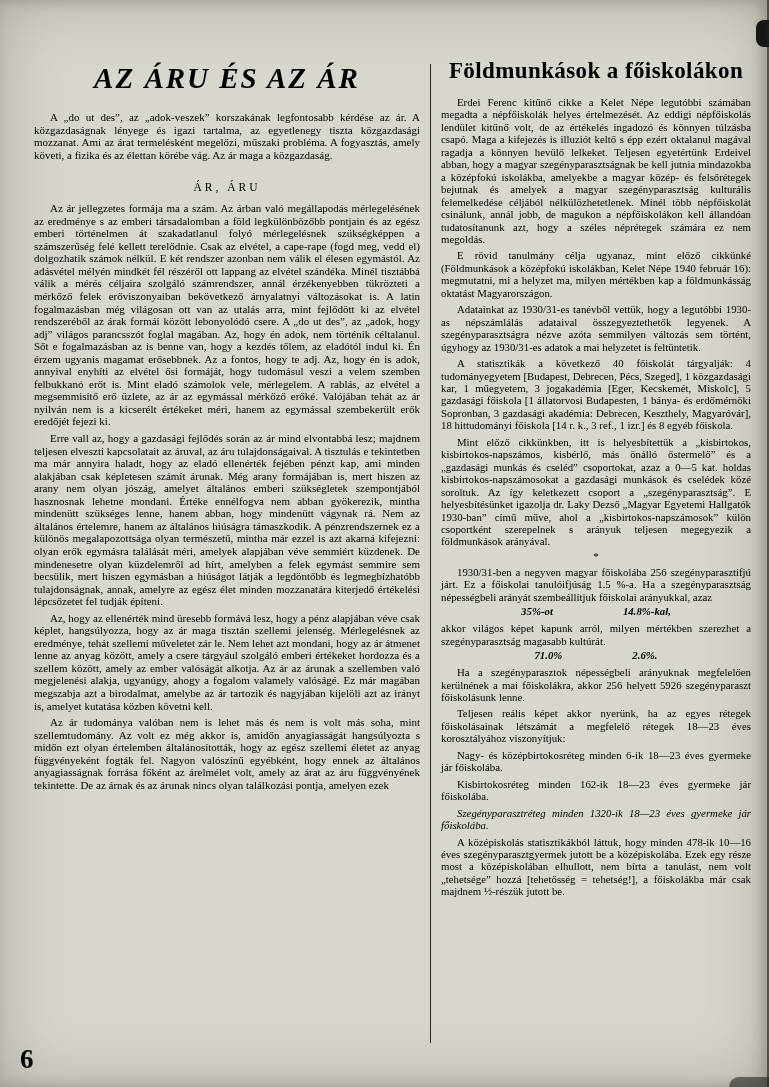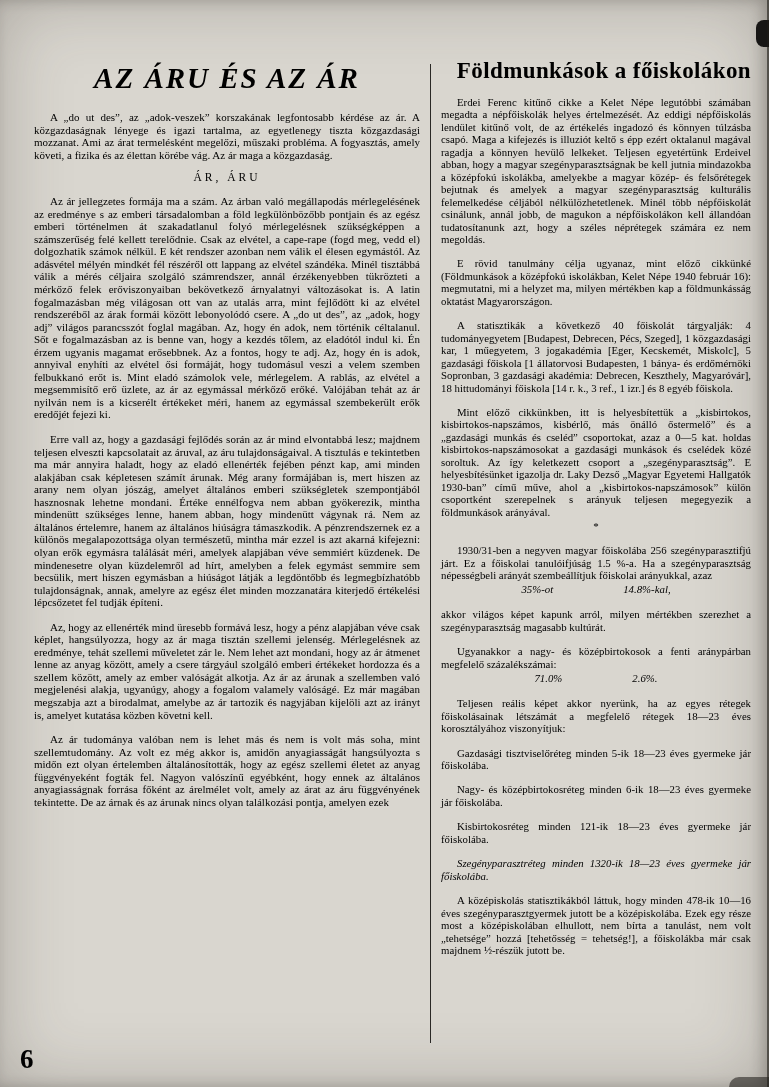--- a/index.html
+++ b/index.html
@@ -22,40 +22,41 @@
   .col-right{flex:1;padding-left:10px;box-sizing:border-box;}
 
   h1.left-title{
     margin:4px 0 16px 0;
     font-size:29px;font-weight:bold;font-style:italic;
     letter-spacing:2px;text-align:center;
   }
   h1.right-title{
     margin:0 0 12px 0;
     font-size:23px;font-weight:bold;
-    letter-spacing:.4px;text-align:right;
+    letter-spacing:.4px;text-align:center;
   }
   h2.subhead{
-    margin:10px 0 9px 0;
+    margin:20px 0 9px 0;
     font-size:11.5px;font-weight:normal;
     letter-spacing:3px;text-align:center;
   }
   .para{
-    margin:12px 0 2px 0;
+    margin:4px 0 2px 0;
     font-size:11px;line-height:12.55px;
     text-align:justify;text-indent:16px;
     hyphens:auto;
   }
   .col-right .para{font-size:10.8px;line-height:12.45px;}
   .noindent{text-indent:0;}
   .italic{font-style:italic;}
   .ratio{
     display:flex;justify-content:center;gap:70px;
     font-size:10.8px;line-height:13px;font-style:italic;
     margin:2px 0 2px 0;
+    font-weight:bold;
   }
   .sep{
     text-align:center;font-size:11px;line-height:11px;margin:3px 0 2px 0;
   }
   .page-number{
     position:absolute;left:20px;bottom:12px;
     font-size:27px;font-weight:bold;
   }
   .artifact-corner{
     position:absolute;top:20px;right:0;width:13px;height:27px;
@@ -85,38 +86,38 @@
       <p class="para">Az, hogy az ellenérték mind üresebb formává lesz, hogy a pénz alapjában véve csak képlet, hangsúlyozza, hogy az ár maga tisztán szellemi jelenség. Mérlegelésnek az eredménye, tehát szellemi műveletet zár le. Nem lehet azt mondani, hogy az ár átmenet lenne az anyag között, amely a csere tárgyául szolgáló emberi értékeket hordozza és a szellem között, amely az ember valóságát alkotja. Az ár az árunak a szellemben való megjelenési alakja, ugyanúgy, ahogy a fogalom valamely valóságé. Ez már magában megszabja azt a birodalmat, amelybe az ár tartozik és nagyjában kijelöli azt az irányt is, amelyet kutatása közben követni kell.</p>
       <p class="para">Az ár tudománya valóban nem is lehet más és nem is volt más soha, mint szellemtudomány. Az volt ez még akkor is, amidőn anyagiasságát hangsúlyozta s midőn ezt olyan értelemben általánosították, hogy az egész szellemi életet az anyag függvényeként fogták fel. Nagyon valószínű egyébként, hogy ennek az általános anyagiasságnak forrása főként az árelmélet volt, amely az árat az áru függvényének tekintette. De az árnak és az árunak nincs olyan találkozási pontja, amelyen ezek</p>
     </div>
 
     <div class="divider"></div>
 
     <div class="col-right">
       <h1 class="right-title">Földmunkások a főiskolákon</h1>
       <p class="para">Erdei Ferenc kitűnő cikke a Kelet Népe legutóbbi számában megadta a népfőiskolák helyes értelmezését. Az eddigi népfőiskolás lendület kitűnő volt, de az értékelés ingadozó és könnyen túlzásba csapó. Maga a kifejezés is illuziót keltő s épp ezért oktalanul magával ragadja a könnyen hevülő lelkeket. Teljesen egyetértünk Erdeivel abban, hogy a magyar szegényparasztságnak be kell jutnia mindazokba a középfokú iskolákba, amelyekbe a magyar közép- és felsőrétegek bejutnak és amelyek a magyar szegényparasztság kulturális felemelkedése céljából nélkülözhetetlenek. Minél több népfőiskolát csinálunk, annál jobb, de magukon a népfőiskolákon kell állandóan tudatosítanunk azt, hogy a széles néprétegek számára ez nem megoldás.</p>
       <p class="para">E rövid tanulmány célja ugyanaz, mint előző cikkünké (Földmunkások a középfokú iskolákban, Kelet Népe 1940 február 16): megmutatni, mi a helyzet ma, milyen mértékben kap a földmunkásság oktatást Magyarországon.</p>
+      <p class="para">Adatainkat az 1930/31-es tanévből vettük, hogy a legutóbbi 1930-as népszámlálás adataival összegyeztethetők legyenek. A szegényparasztságra nézve azóta semmilyen változás sem történt, úgyhogy az 1930/31-es adatok a mai helyzetet is feltüntetik.</p>
       <p class="para">A statisztikák a következő 40 főiskolát tárgyalják: 4 tudományegyetem [Budapest, Debrecen, Pécs, Szeged], 1 közgazdasági kar, 1 műegyetem, 3 jogakadémia [Eger, Kecskemét, Miskolc], 5 gazdasági főiskola [1 állatorvosi Budapesten, 1 bánya- és erdőmérnöki Sopronban, 3 gazdasági akadémia: Debrecen, Keszthely, Magyaróvár], 18 hittudományi főiskola [14 r. k., 3 ref., 1 izr.] és 8 egyéb főiskola.</p>
       <p class="para">Mint előző cikkünkben, itt is helyesbítettük a „kisbirtokos, kisbirtokos-napszámos, kisbérlő, más önálló őstermelő” és a „gazdasági munkás és cseléd” csoportokat, azaz a 0—5 kat. holdas kisbirtokos-napszámosokat a gazdasági munkások és cselédek közé soroltuk. Az így keletkezett csoport a „szegényparasztság”. E helyesbítésünket igazolja dr. Laky Dezső „Magyar Egyetemi Hallgatók 1930-ban” című műve, ahol a „kisbirtokos-napszámosok” külön csoportként szerepelnek s arányuk teljesen megegyezik a földmunkások arányával.</p>
       <div class="sep">*</div>
       <p class="para">1930/31-ben a negyven magyar főiskolába 256 szegényparasztifjú járt. Ez a főiskolai tanulóifjúság 1.5 %-a. Ha a szegényparasztság népességbeli arányát szembeállítjuk főiskolai arányukkal, azaz</p>
       <div class="ratio">
         <span>35%-ot</span>
         <span>14.8%-kal,</span>
       </div>
       <p class="para noindent">akkor világos képet kapunk arról, milyen mértékben szerezhet a szegényparasztság magasabb kultúrát.</p>
-      <p class="para">Ugyanakkor a nagy- és középbirtokosok a fenti aránypárban megfelelő százalékszámai:</p>
       <div class="ratio">
         <span>71.0%</span>
         <span>2.6%.</span>
       </div>
+      <p class="para">Ha a szegényparasztok népességbeli arányuknak megfelelően kerülnének a mai főiskolákra, akkor 256 helyett 5926 szegényparaszt főiskolásunk lenne.</p>
       <p class="para">Teljesen reális képet akkor nyerünk, ha az egyes rétegek főiskolásainak létszámát a megfelelő rétegek 18—23 éves korosztályához viszonyítjuk:</p>
-      <p class="para">Gazdasági tisztviselőréteg minden 5-ik 18—23 éves gyermeke jár főiskolába.</p>
       <p class="para">Nagy- és középbirtokosréteg minden 6-ik 18—23 éves gyermeke jár főiskolába.</p>
-      <p class="para">Kisbirtokosréteg minden 121-ik 18—23 éves gyermeke jár főiskolába.</p>
+      <p class="para">Kisbirtokosréteg minden 162-ik 18—23 éves gyermeke jár főiskolába.</p>
       <p class="para italic">Szegényparasztréteg minden 1320-ik 18—23 éves gyermeke jár főiskolába.</p>
       <p class="para">A középiskolás statisztikákból láttuk, hogy minden 478-ik 10—16 éves szegényparasztgyermek jutott be a középiskolába. Ezek egy része most a középiskolában elhullott, nem bírta a tanulást, nem volt „tehetsége” hozzá [tehetősség = tehetség!], a főiskolákba már csak majdnem ½-részük jutott be.</p>
     </div>
 
   </div>
 
   <div class="page-number">6</div>
   <div class="artifact-corner"></div>
   <div class="artifact-corner-bottom"></div>
   <div class="edge-right"></div>

